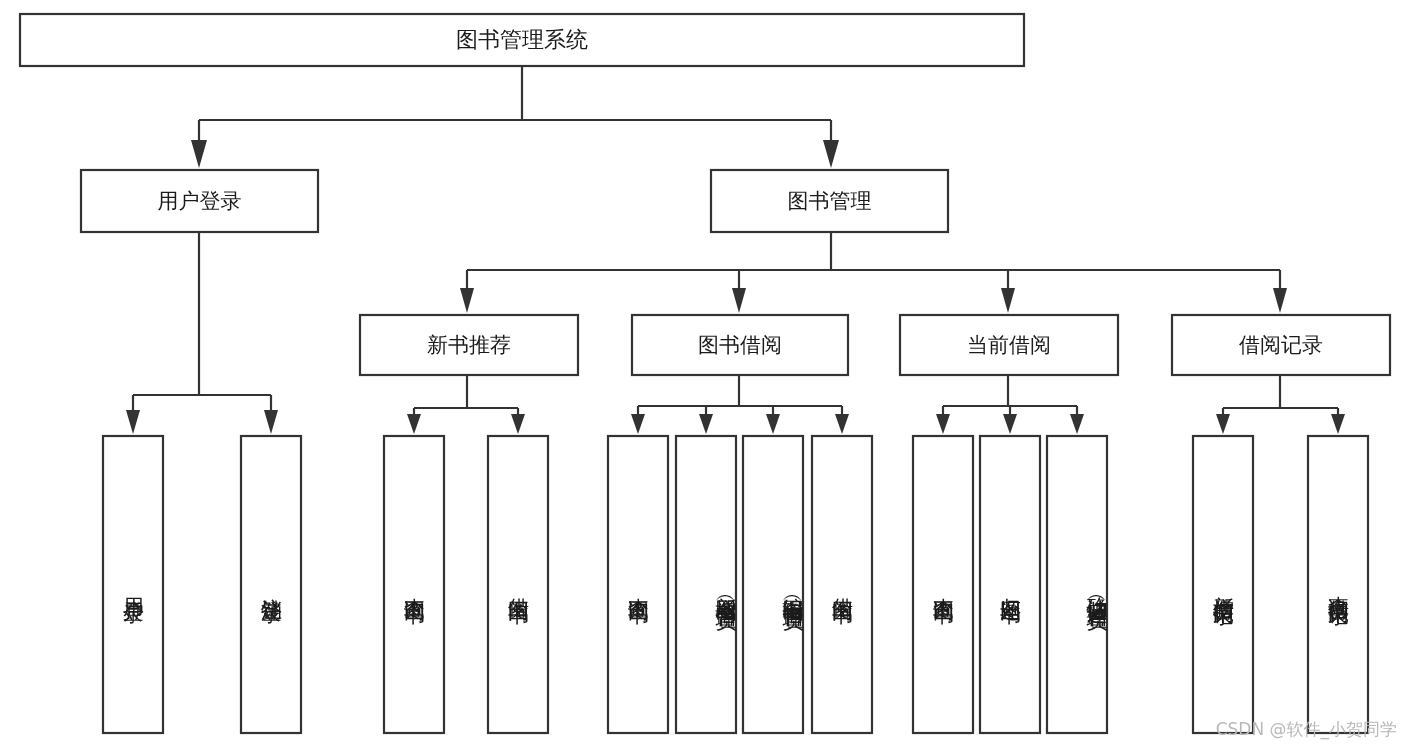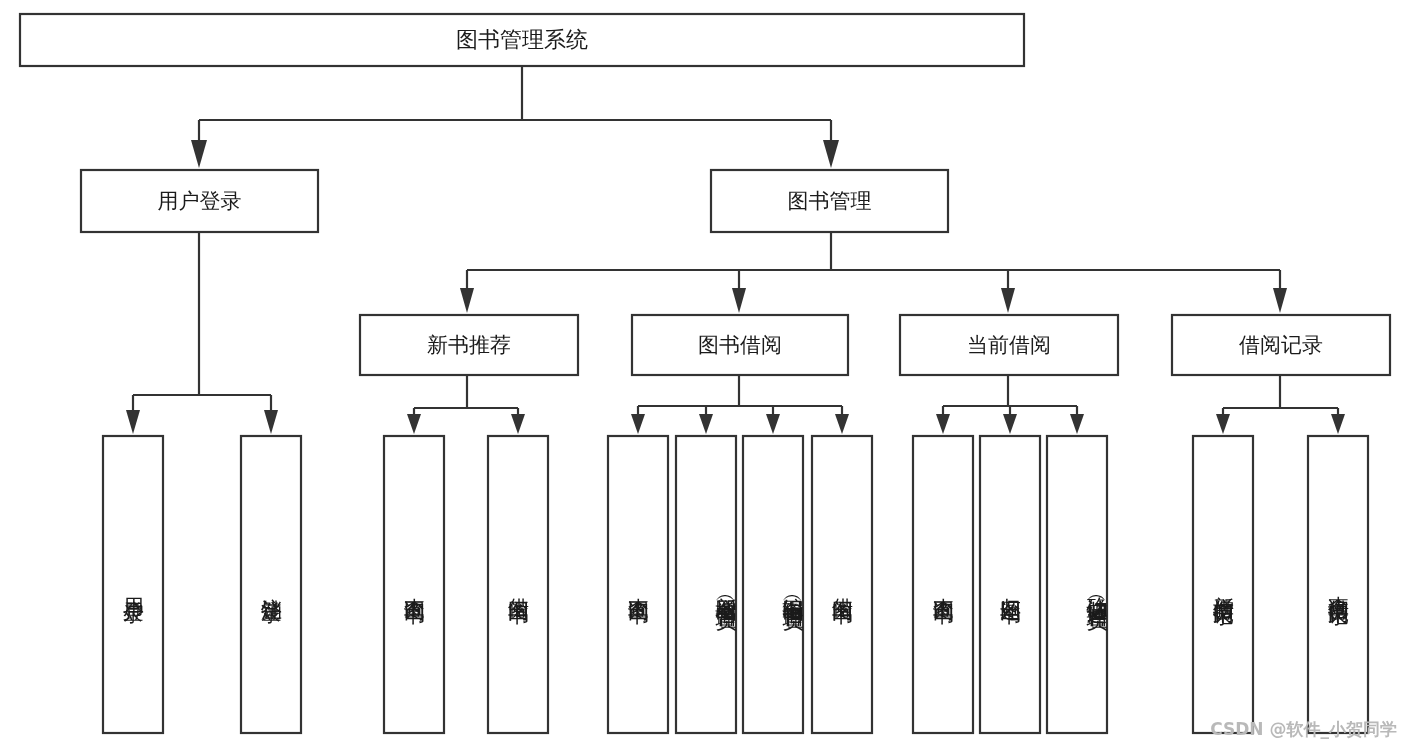--- a/index.html
+++ b/index.html
@@ -72,21 +72,20 @@
   }
   .watermark {
     position: absolute;
     right: 8px;
     bottom: 6px;
     font-family: "DejaVu Sans", "Liberation Sans", sans-serif;
     font-size: 17px;
     color: #b9b9b9;
     white-space: nowrap;
     user-select: none;
-    font-weight: bold;
   }
 </style>
 </head>
 <body>
 
 <div id="diagram-root">
 
   <svg id="tree-svg" viewBox="0 0 1405 747" xmlns="http://www.w3.org/2000/svg">
 
     <g>

